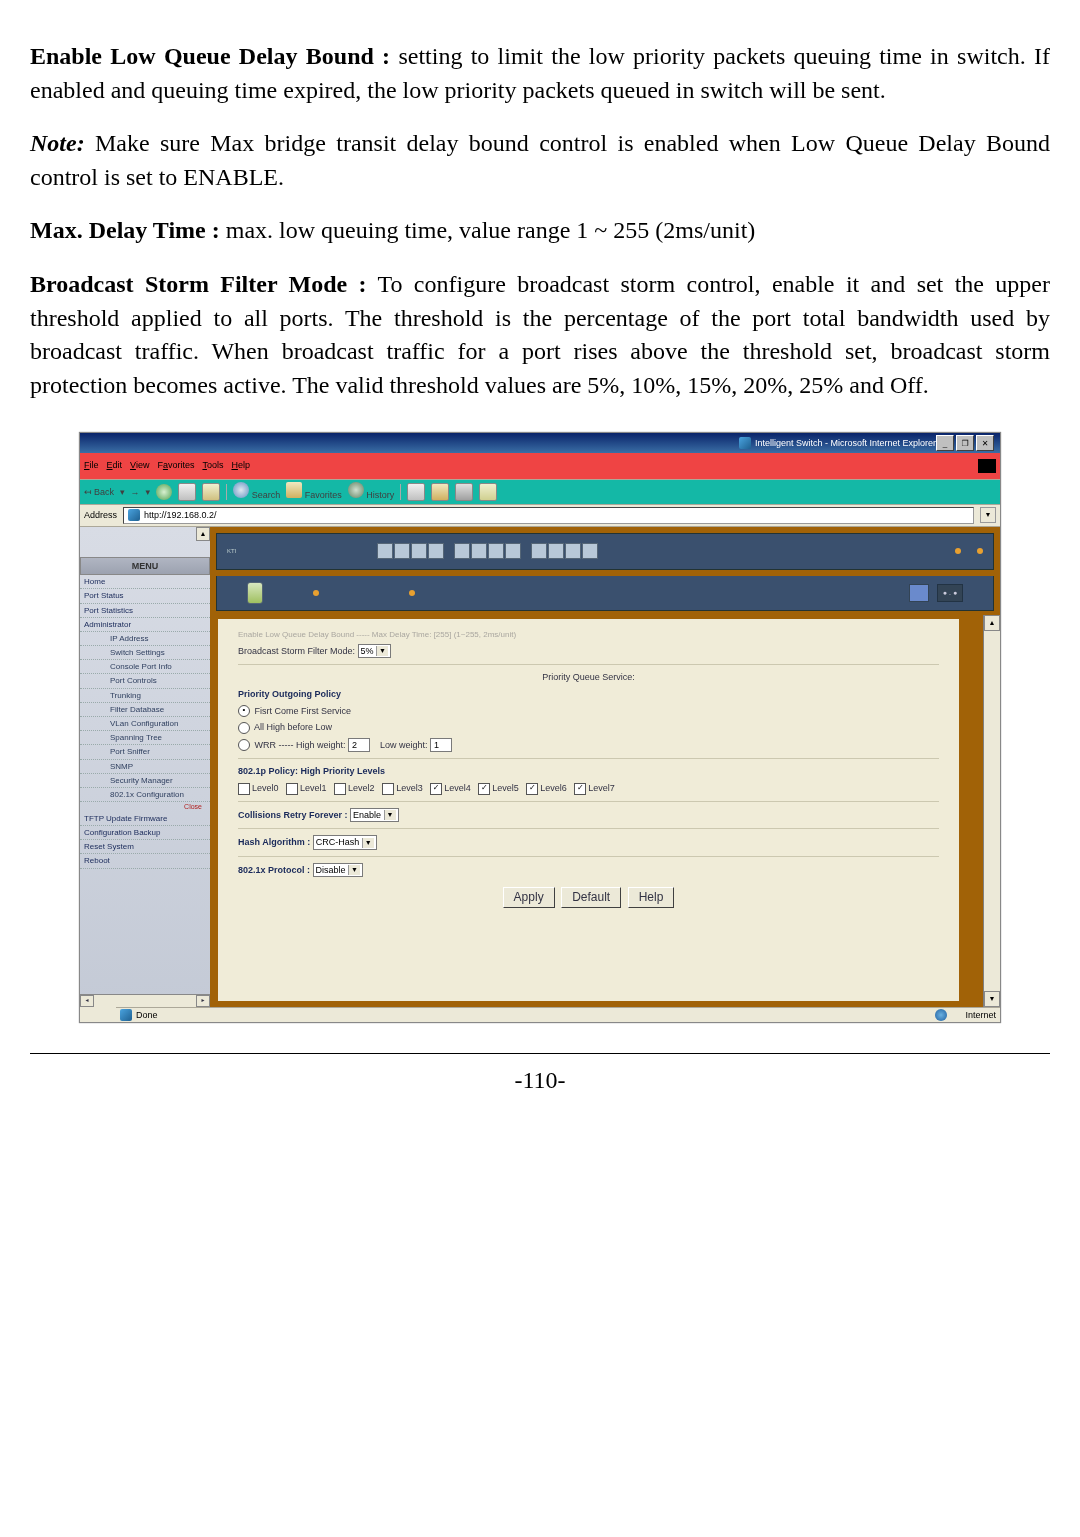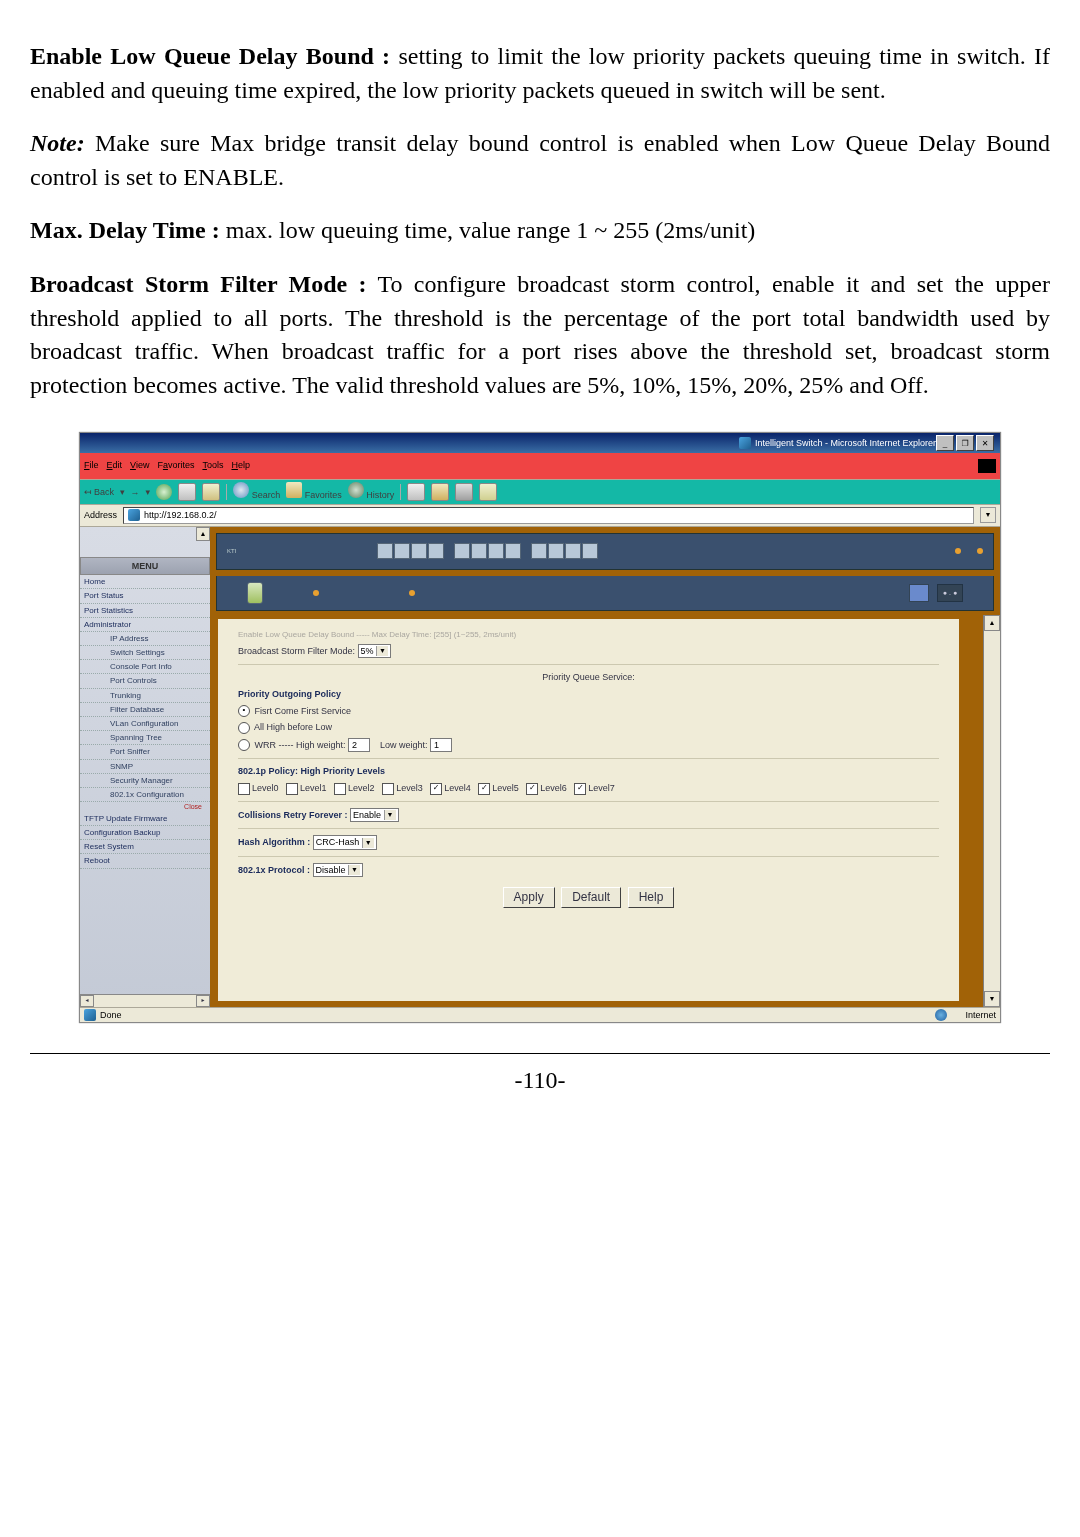--- a/index.html
+++ b/index.html
@@ -299,20 +299,21 @@
   }
   .ss-statusbar {
     display: flex;
     justify-content: space-between;
     align-items: center;
     background: #ece9d8;
     padding: 1px 4px;
     border-top: 1px solid #aca899;
     font-size: 9px;
     color: #000;
+    margin-left: 36px;
   }
   .ss-statusbar .right { display: flex; align-items: center; gap: 18px; }
   .ss-internet-icon {
     width: 12px; height: 12px;
     background: radial-gradient(#6ab0e0, #2060a0);
     border-radius: 50%;
   }
   .ss-sidebar-bottom-scroll {
     position: absolute;
     bottom: 0; left: 0;

